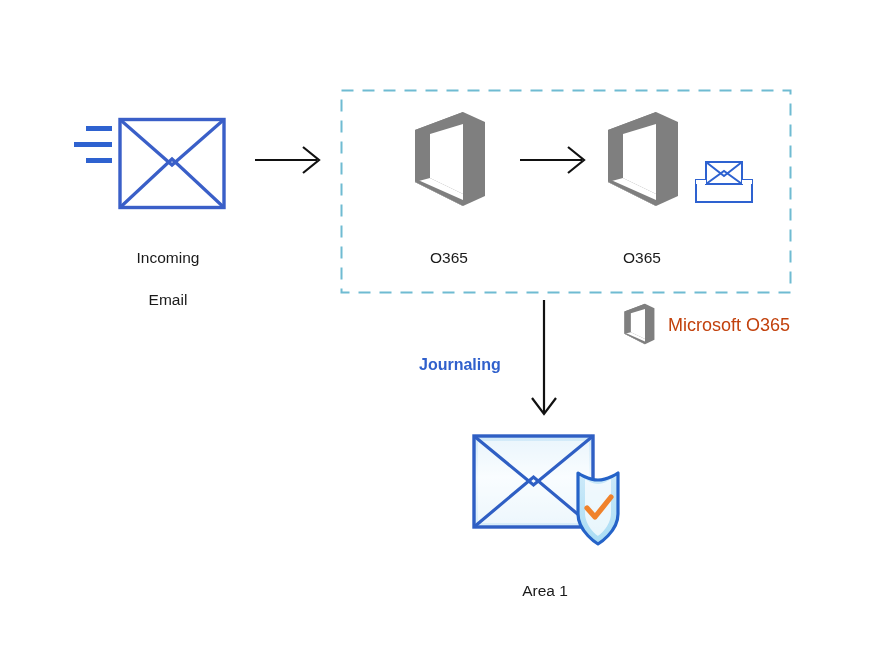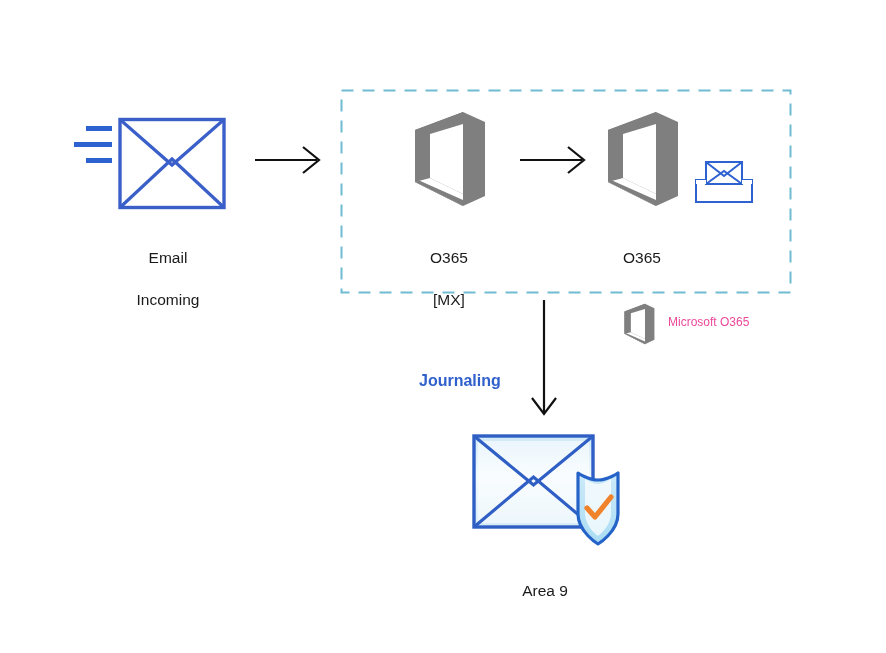--- a/index.html
+++ b/index.html
@@ -35,22 +35,22 @@
   .journaling {
     position: absolute;
     color: #3060CC;
     font-weight: bold;
     font-size: 16px;
     font-family: "Liberation Sans", sans-serif;
     white-space: nowrap;
   }
   .legend-text {
     position: absolute;
-    color: #ec4899;
-    font-size: 12px;
+    color: #c2410c;
+    font-size: 18px;
     font-family: "Liberation Sans", sans-serif;
     white-space: nowrap;
   }
   svg { display: block; overflow: visible; }
 </style>
 </head>
 <body>
 
 <div id="canvas">
 
@@ -67,22 +67,22 @@
       <rect x="2" y="24" width="38" height="5" fill="#2E62D0"></rect>
       <rect x="14" y="40" width="26" height="5" fill="#2E62D0"></rect>
 
       <rect x="48" y="1.5" width="104" height="88" fill="#ffffff" stroke="#3A5FC8" stroke-width="3.4"></rect>
 
       <path d="M48 1.5 L100 47 L152 1.5" fill="none" stroke="#3A5FC8" stroke-width="3.2" stroke-linejoin="miter"></path>
       <path d="M48 89.5 L100 41 L152 89.5" fill="none" stroke="#3A5FC8" stroke-width="3.2" stroke-linejoin="miter"></path>
     </svg>
   </div>
   <div class="label" style="left:88px; top:226px; width:160px;">
+    <span class="label-line">Incoming</span>
     <span class="label-line">Email</span>
-    <span class="label-line">Incoming</span>
   </div>
 
   <div class="node" style="left:255px; top:143px;">
     <svg width="70" height="34" viewBox="0 0 70 34">
       <line x1="0" y1="17" x2="62" y2="17" stroke="#111111" stroke-width="2.2"></line>
       <path d="M48 4 L64 17 L48 30" fill="none" stroke="#111111" stroke-width="2.2" stroke-linecap="butt" stroke-linejoin="miter"></path>
     </svg>
   </div>
 
   <div class="node" style="left:405px; top:110px;">
@@ -93,21 +93,20 @@
       <path d="M10 20 L58 2 L58 96 L10 72 Z" fill="#7F7F7F"></path>
 
       <path d="M25 24 L58 14 L58 84 L25 68 Z" fill="#ffffff"></path>
 
       <path d="M10 72 L25 68 L58 84 L58 96 Z" fill="#ffffff"></path>
       <path d="M10 72 L58 96 L58 90 L13 70 Z" fill="#7F7F7F"></path>
     </svg>
   </div>
   <div class="label" style="left:369px; top:226px; width:160px;">
     <span class="label-line">O365</span>
-    <span class="label-line">[MX]</span>
   </div>
 
   <div class="node" style="left:520px; top:143px;">
     <svg width="70" height="34" viewBox="0 0 70 34">
       <line x1="0" y1="17" x2="62" y2="17" stroke="#111111" stroke-width="2.2"></line>
       <path d="M48 4 L64 17 L48 30" fill="none" stroke="#111111" stroke-width="2.2" stroke-linecap="butt" stroke-linejoin="miter"></path>
     </svg>
   </div>
 
   <div class="node" style="left:598px; top:110px;">
@@ -148,21 +147,21 @@
     </svg>
   </div>
   <div class="legend-text" style="left:668px; top:315px;">Microsoft O365</div>
 
   <div class="node" style="left:527px; top:300px;">
     <svg width="34" height="120" viewBox="0 0 34 120">
       <line x1="17" y1="0" x2="17" y2="112" stroke="#111111" stroke-width="2.2"></line>
       <path d="M5 98 L17 114 L29 98" fill="none" stroke="#111111" stroke-width="2.2" stroke-linecap="butt" stroke-linejoin="miter"></path>
     </svg>
   </div>
-  <div class="journaling" style="left:419px; top:372px;">Journaling</div>
+  <div class="journaling" style="left:419px; top:356px;">Journaling</div>
 
   <div class="node" style="left:470px; top:432px;">
     <svg width="162" height="120" viewBox="0 0 162 120">
       <defs>
         <linearGradient id="envGrad" x1="0" y1="0" x2="0" y2="1">
           <stop offset="0%" stop-color="#CFE8F8"></stop>
           <stop offset="45%" stop-color="#F2FAFE"></stop>
           <stop offset="100%" stop-color="#D6ECF9"></stop>
         </linearGradient>
         <linearGradient id="shieldGrad" x1="0" y1="0" x2="0" y2="1">
@@ -190,16 +189,16 @@
                C115 47 122 52 128 52
                C134 52 141 47 141 47
                L141 81
                C141 95 128 104 128 104
                C128 104 115 95 115 81 Z" fill="#FFFFFF" opacity="0.72"></path>
 
       <path d="M117 76 L125 85 L141 65" fill="none" stroke="#F0822B" stroke-width="5.2" stroke-linecap="round" stroke-linejoin="round"></path>
     </svg>
   </div>
   <div class="label" style="left:465px; top:559px; width:160px;">
-    <span class="label-line">Area 9</span>
+    <span class="label-line">Area 1</span>
   </div>
 
 </div>
 
 </body></html>

